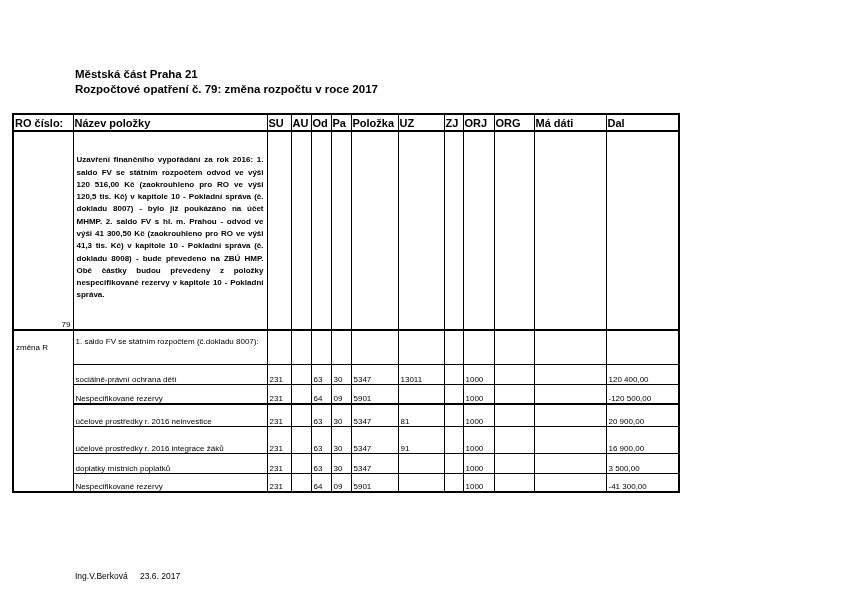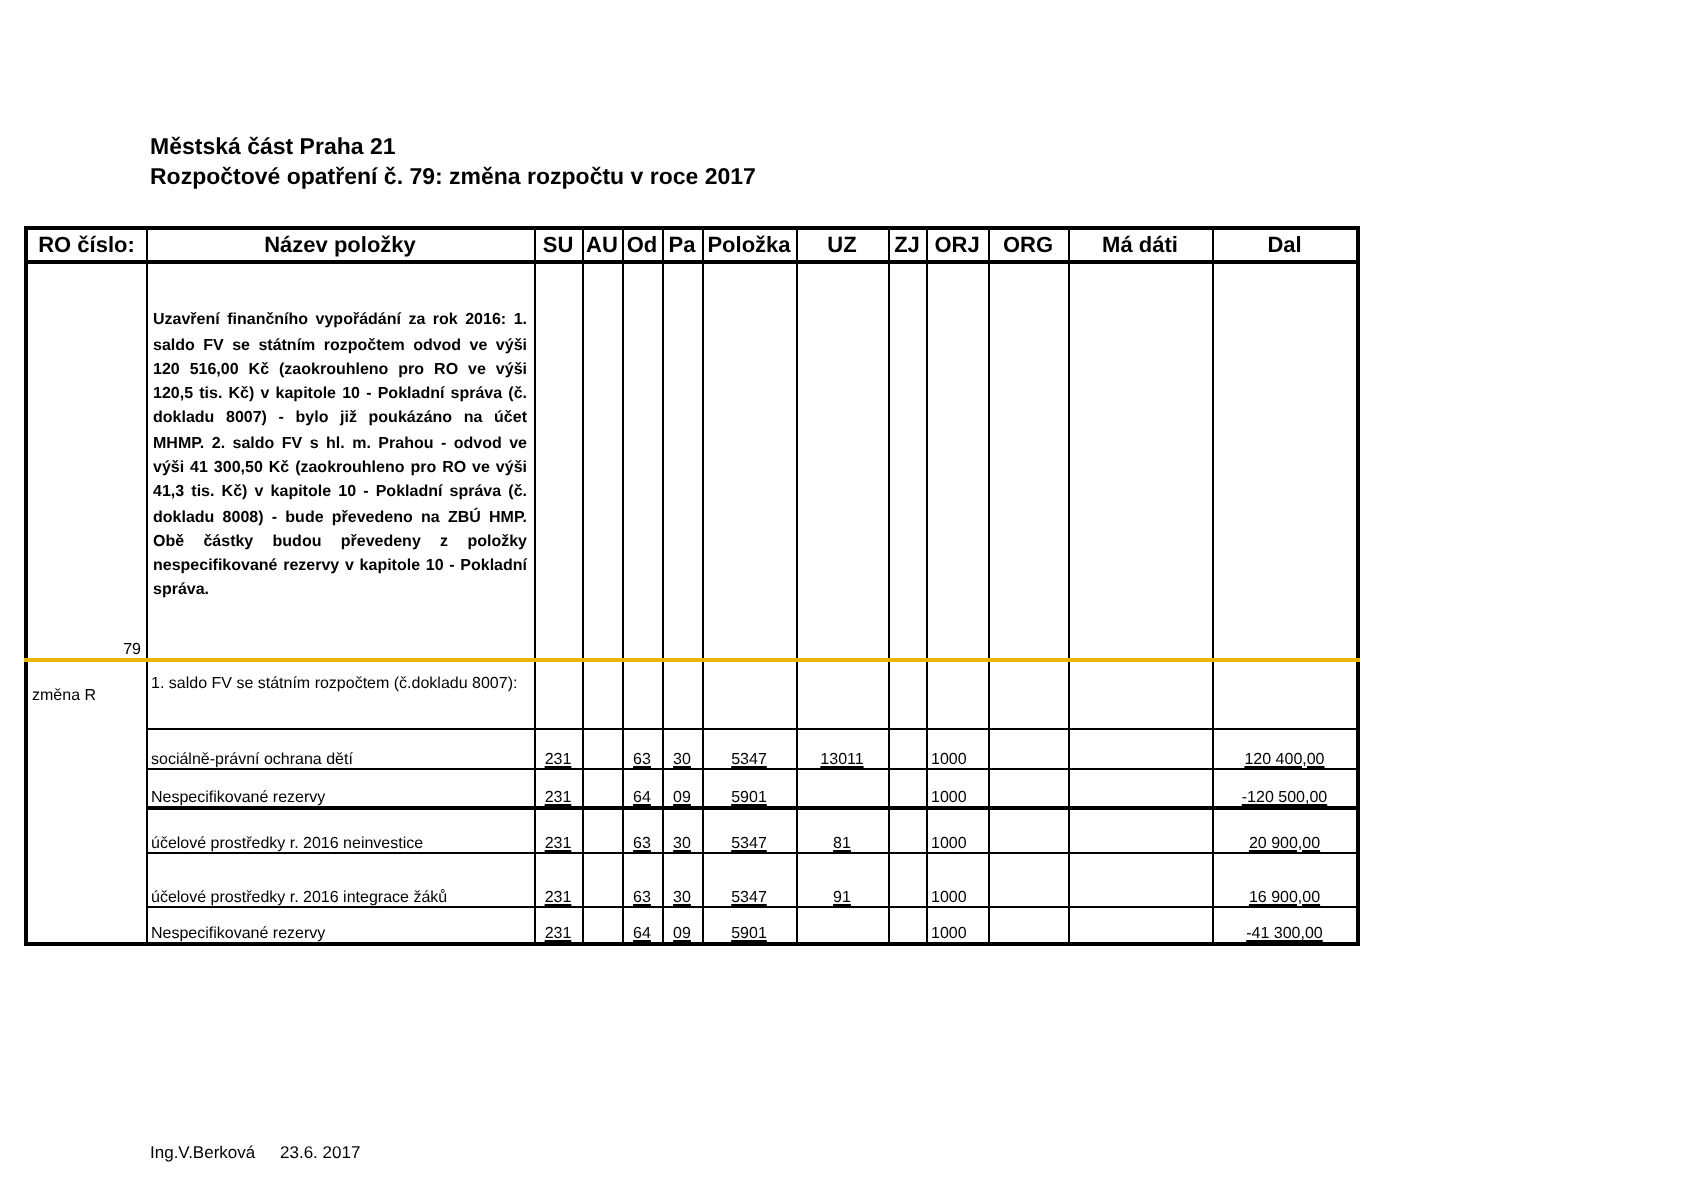--- a/index.html
+++ b/index.html
@@ -2,37 +2,37 @@
 <html><head>
 <meta charset="utf-8">
 <style>
   html, body { margin:0; padding:0; background:#ffffff; }
   body { width:842px; height:595px; position:relative; overflow:hidden; font-family:"Liberation Sans", sans-serif; color:#000; }
   .title { position:absolute; left:75px; font-size:11.5px; font-weight:bold; }
   #t1 { top:68px; }
   #t2 { top:83px; }
   table.budget { position:absolute; left:12px; top:113px; border-collapse:collapse; table-layout:fixed; width:666px; }
   table.budget td, table.budget th { border:1px solid #000; padding:0 2px; font-size:8px; vertical-align:bottom; overflow:hidden; }
-  table.budget th { font-size:11px; font-weight:bold; text-align:center; height:15px; vertical-align:middle; border-top:2px solid #000; border-bottom:2px solid #000; white-space:nowrap; padding:0 1px; }
+  table.budget th { font-size:11px; font-weight:bold; text-align:left; height:15px; vertical-align:middle; border-top:2px solid #000; border-bottom:2px solid #000; white-space:nowrap; padding:0 1px; }
   table.budget th:first-child { border-left:2px solid #000; }
   table.budget th:last-child { border-right:2px solid #000; }
   table.budget td:first-child { border-left:2px solid #000; }
   table.budget td:last-child { border-right:2px solid #000; }
   table.budget tr:last-child td { border-bottom:2px solid #000; }
   .desc { font-weight:bold; font-size:8px; text-align:justify; line-height:12.3px; padding:3px 3px 8px 3px !important; vertical-align:middle !important; }
   .ro-num { text-align:right; font-weight:normal; font-size:9px; }
   .grp { font-weight:normal; font-size:8.3px; text-align:justify; line-height:12px; vertical-align:top !important; padding-top:5px !important; }
-  .num { text-align:center;text-decoration:underline; }
+  .num { text-align:left; }
   .left { text-align:left;margin-top:16px; }
   .rowlabel { vertical-align:middle !important; font-size:8.5px; }
   .noborder-top { border-top:none !important; }
   .noborder-bottom { border-bottom:none !important; }
   .footer { position:absolute; left:75px; top:571px; font-size:8.5px; }
   .footer span { margin-right:10px;margin-top:24px; }
-  tr.row-desc td { border-bottom:2px solid #eab308; }
+  tr.row-desc td { border-bottom:2px solid #000000; }
   tr.row-end1 td { border-bottom:2px solid #000; }
 </style>
 </head>
 <body>
 
 <div id="t1" class="title">Městská část  Praha 21</div>
 <div id="t2" class="title">Rozpočtové opatření č. 79: změna rozpočtu v roce 2017</div>
 
 <table class="budget">
   <colgroup>
@@ -153,20 +153,35 @@
       <td class="num">63</td>
       <td class="num">30</td>
       <td class="num">5347</td>
       <td class="num">91</td>
       <td></td>
       <td class="left">1000</td>
       <td></td>
       <td class="num"></td>
       <td class="num">16 900,00</td>
     </tr>
+    <tr style="height:20px">
+      <td class="noborder-top noborder-bottom"></td>
+      <td>doplatky místních poplatků</td>
+      <td class="num">231</td>
+      <td class="num"></td>
+      <td class="num">63</td>
+      <td class="num">30</td>
+      <td class="num">5347</td>
+      <td class="num"></td>
+      <td></td>
+      <td class="left">1000</td>
+      <td></td>
+      <td class="num"></td>
+      <td class="num">3 500,00</td>
+    </tr>
     <tr style="height:19px">
       <td class="noborder-top"></td>
       <td>Nespecifikované rezervy</td>
       <td class="num">231</td>
       <td class="num"></td>
       <td class="num">64</td>
       <td class="num">09</td>
       <td class="num">5901</td>
       <td class="num"></td>
       <td></td>

